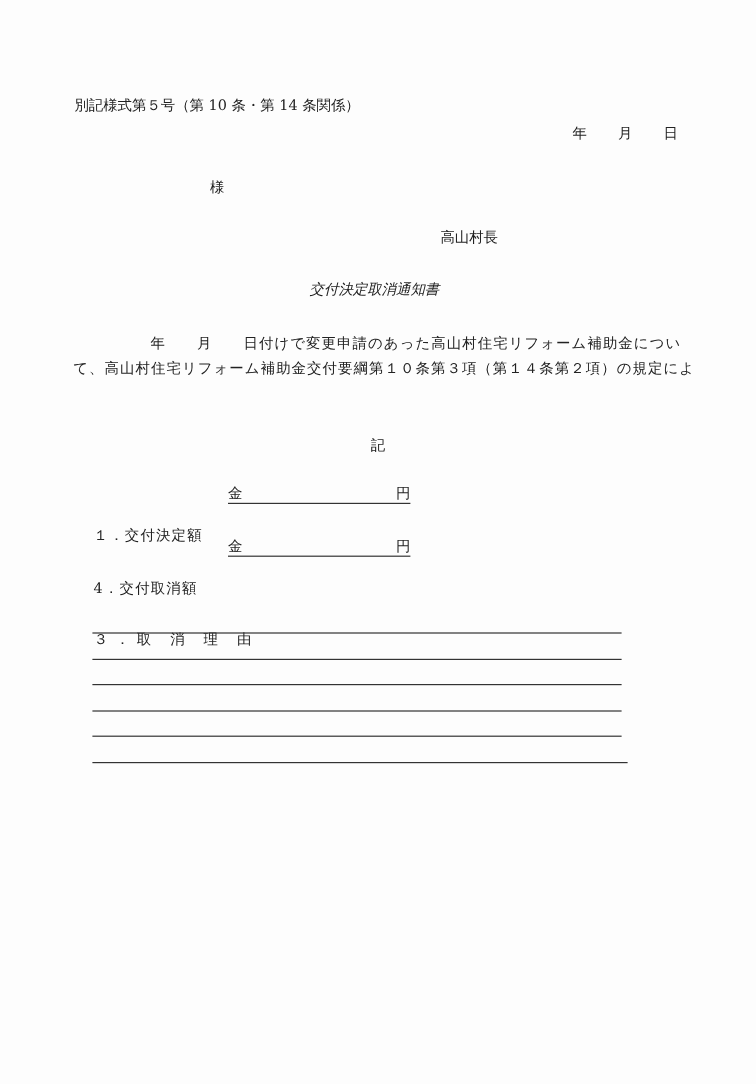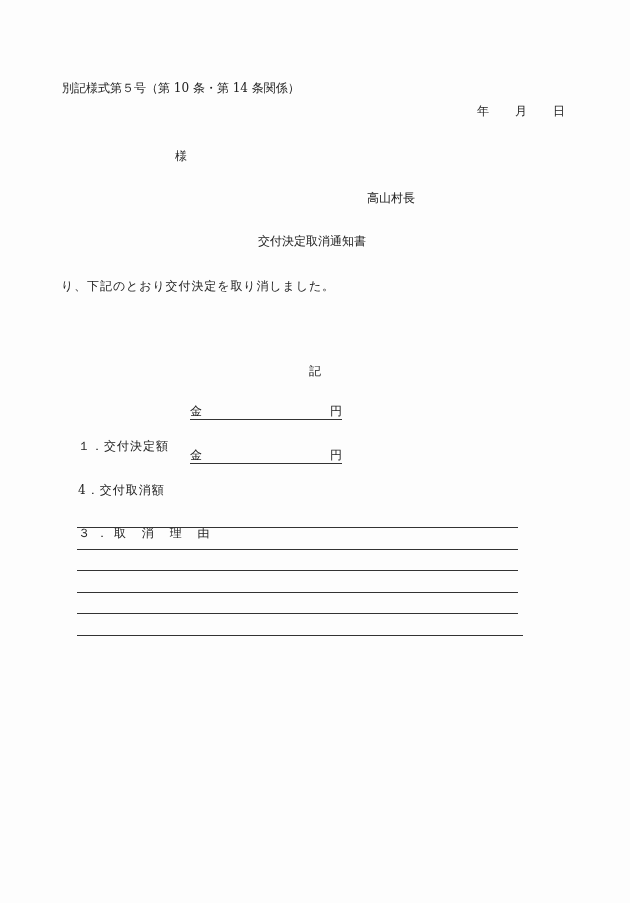--- a/index.html
+++ b/index.html
@@ -13,21 +13,21 @@
       font-size: 12px;
     }
     .abs { position: absolute; white-space: nowrap; line-height: 16px; }
     .form-label { left: 62px; top: 80px; font-size: 12px; text-align: right; }
     .date-line { top: 103px; font-size: 12px; }
     .date-y { left: 477px; }
     .date-m { left: 515px; }
     .date-d { left: 553px; }
     .addressee { left: 175px; top: 148px; }
     .sender { left: 367px; top: 190px; text-align: center; }
-    .title { left: 258px; top: 233px; }
+    .title { left: 258px; top: 233px; font-style: italic; }
     .body-text {
       position: absolute; left: 61px; top: 276px; width: 520px;
       font-size: 12px; line-height: 21px; letter-spacing: 0.9px;
     }
     .body-text .ln { display: block; white-space: nowrap; }
     .ki { left: 309px; top: 363px; }
     .item { left: 78px; font-size: 12px; letter-spacing: 1px; margin-top: 32px; }
     .item1 { top: 406px; }
     .item2 { top: 450px; }
     .item3 { top: 493px; letter-spacing: 6px; }
@@ -55,21 +55,22 @@
     <span class="abs date-line date-y">年</span>
     <span class="abs date-line date-m">月</span>
     <span class="abs date-line date-d">日</span>
   </div>
 
   <div class="abs addressee">様</div>
   <div class="abs sender">高山村長</div>
   <div class="abs title">交付決定取消通知書</div>
 
   <div class="body-text">
-    <span class="ln">り、下記のとおり交付決定を取り消しました。</span>
+    <span class="ln">　　　　　年　　月　　日付けで変更申請のあった高山村住宅リフォーム補助金につい</span>
+    <span class="ln">て、高山村住宅リフォーム補助金交付要綱第１０条第３項（第１４条第２項）の規定によ</span>
   </div>
 
   <div class="abs ki">記</div>
 
   <div class="abs item item1">１．交付決定額</div>
   <div class="amount amt1">
     <span class="pre">金</span>
     <span class="post">円</span>
   </div>
 

